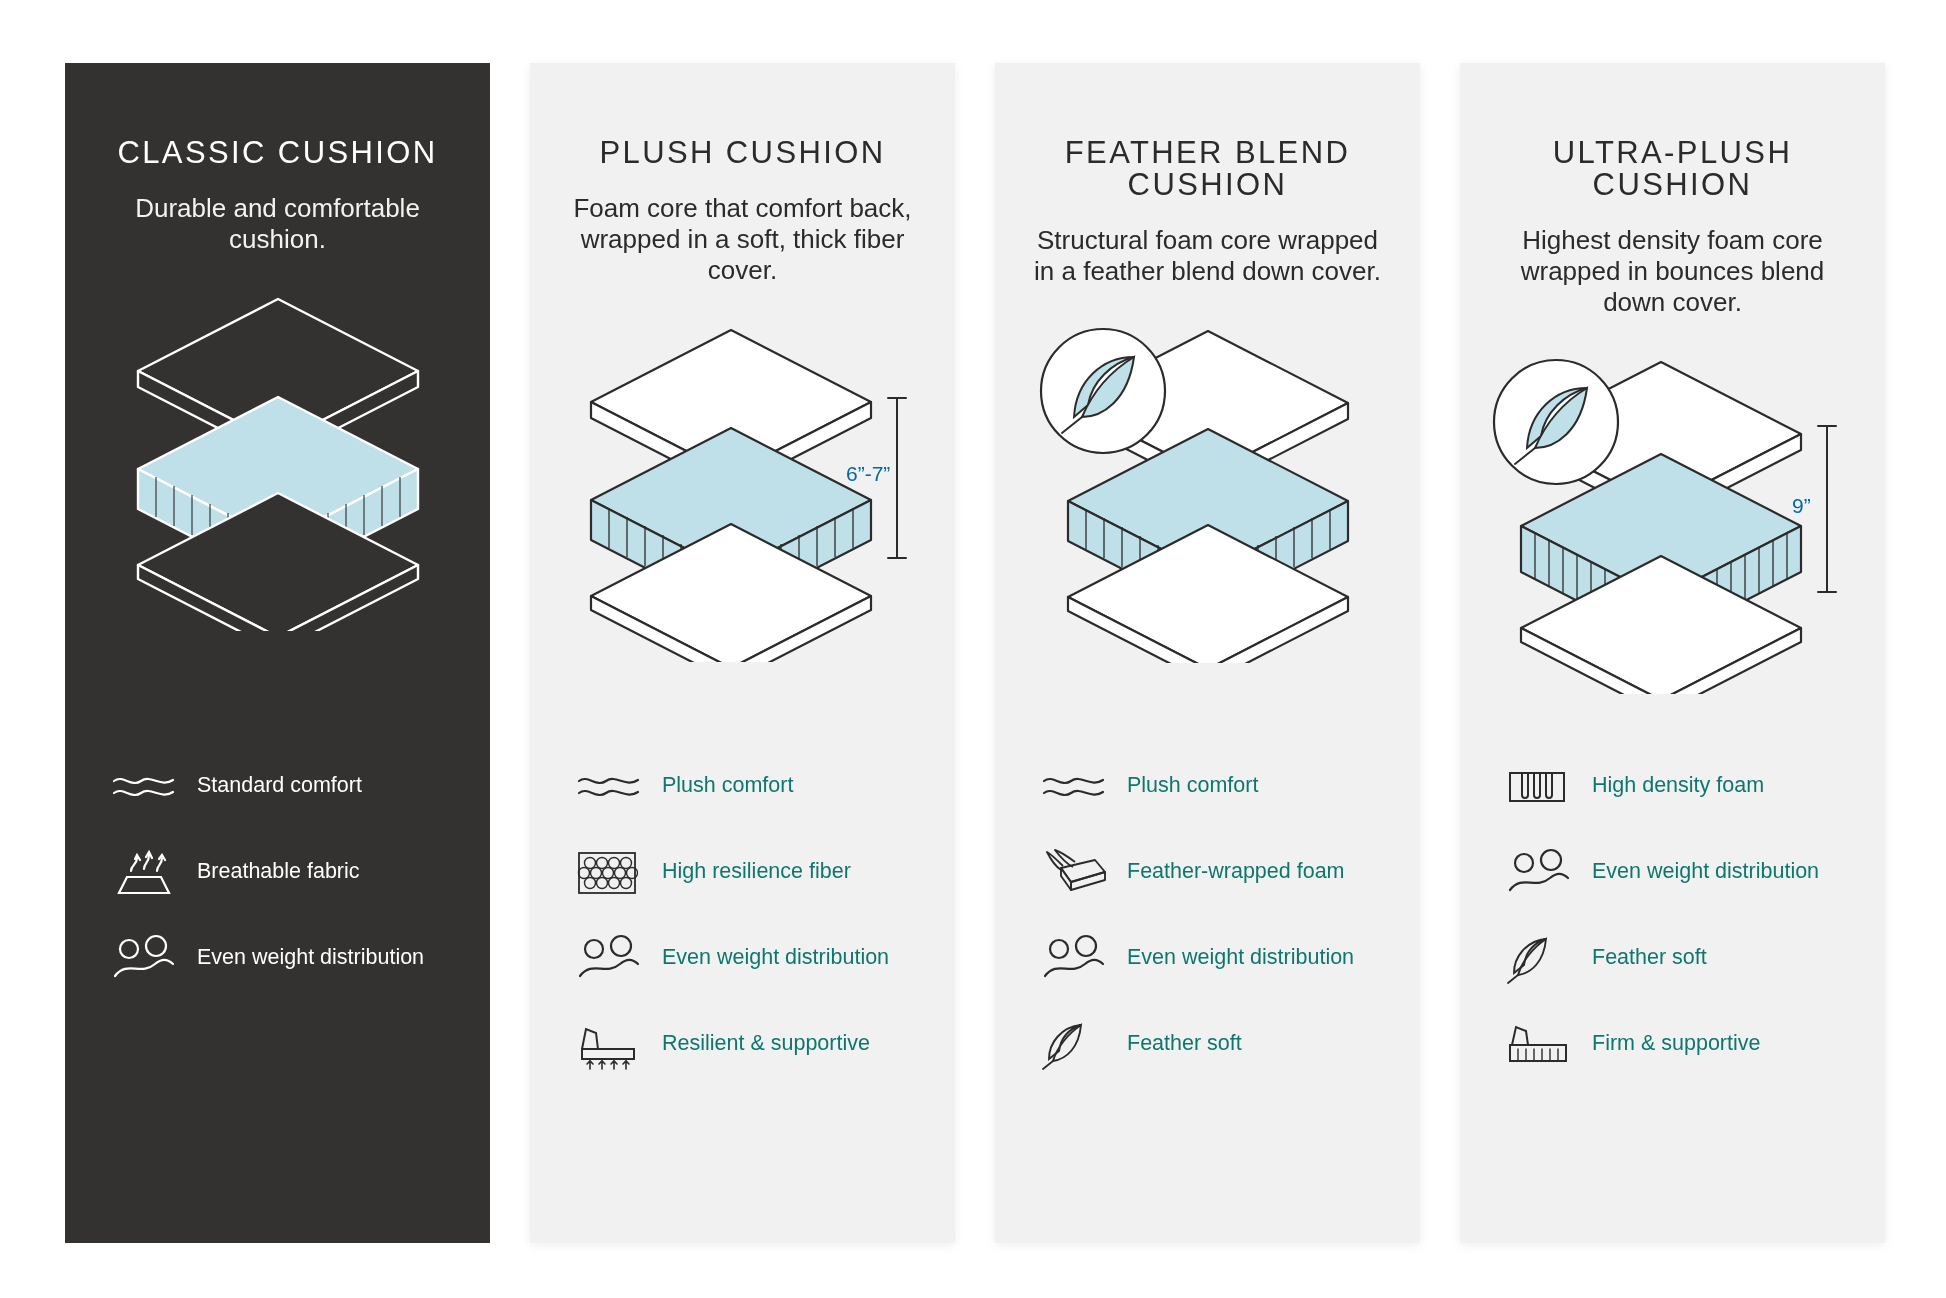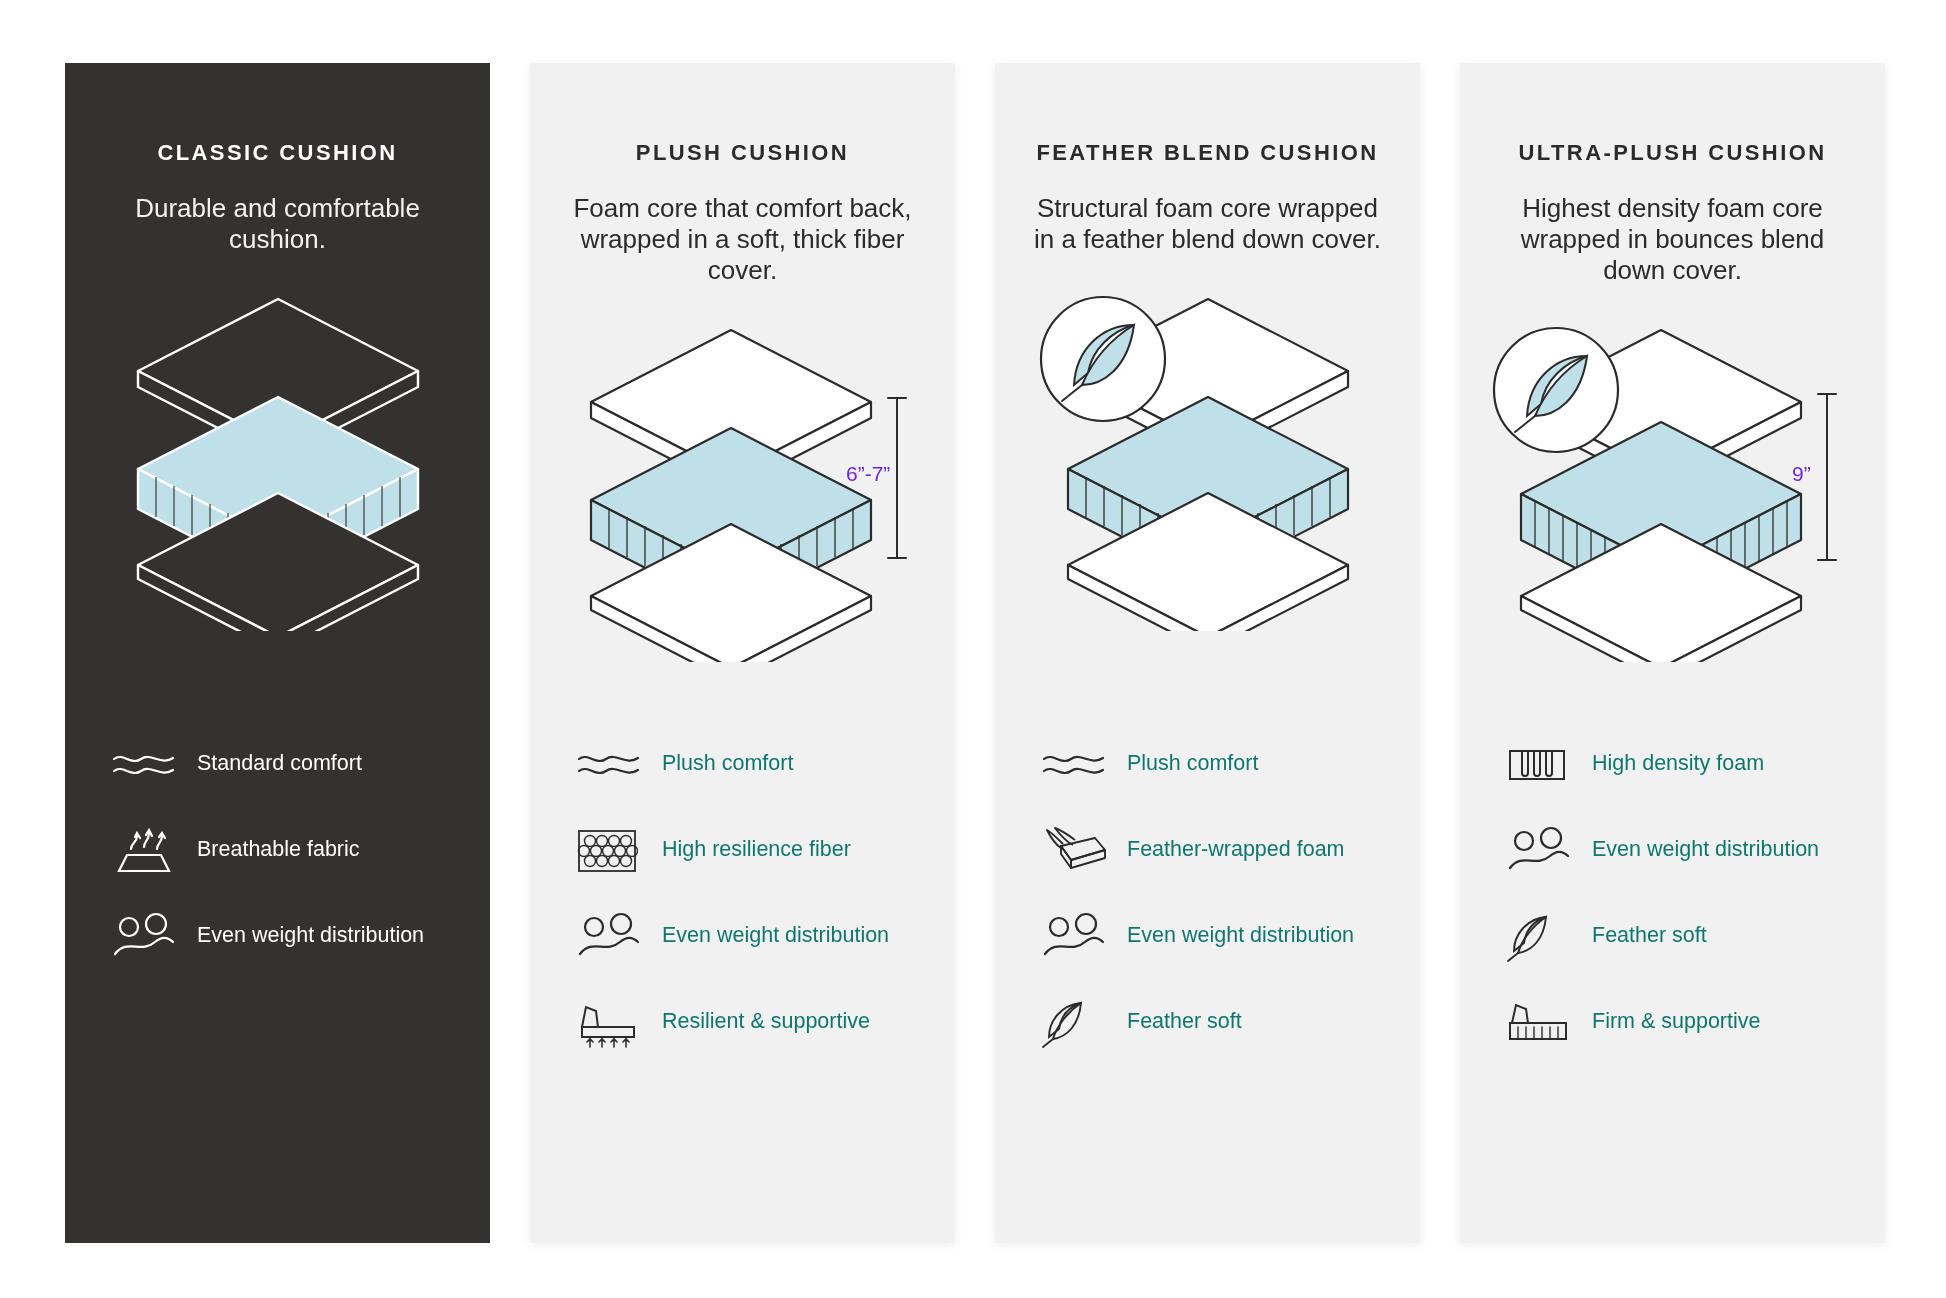--- a/index.html
+++ b/index.html
@@ -44,22 +44,22 @@
     background: #343231;
     color: #ffffff;
     box-shadow: none;
   }
   .card.light {
     background: #f1f1f1;
     color: #2b2b2b;
   }
   .card-title {
     text-align: center;
-    font-size: 22px;
-    font-weight: bold;
+    font-size: 31px;
+    font-weight: normal;
     letter-spacing: 2.4px;
     line-height: 32px;
     margin: 0;
     padding: 74px 28px 0 28px;
     text-transform: uppercase;
   }
   .card-desc {
     text-align: center;
     font-size: 26px;
     line-height: 31px;
@@ -75,27 +75,27 @@
   }
   .illus {
     position: absolute;
     left: 50%;
     top: 0;
     transform: translateX(-50%);
   }
   .dim-label {
     position: absolute;
     font-size: 21px;
-    color: #6d28d9;
+    color: #0369a1;
   }
   .features {
     position: absolute;
     left: 46px;
     right: 30px;
-    top: 674px;
+    top: 696px;
   }
   .feature {
     display: flex;
     align-items: flex-start;
     margin-bottom: 30px;
     min-height: 56px;
   }
   .feature .ficon {
     width: 76px;
     min-width: 76px;

